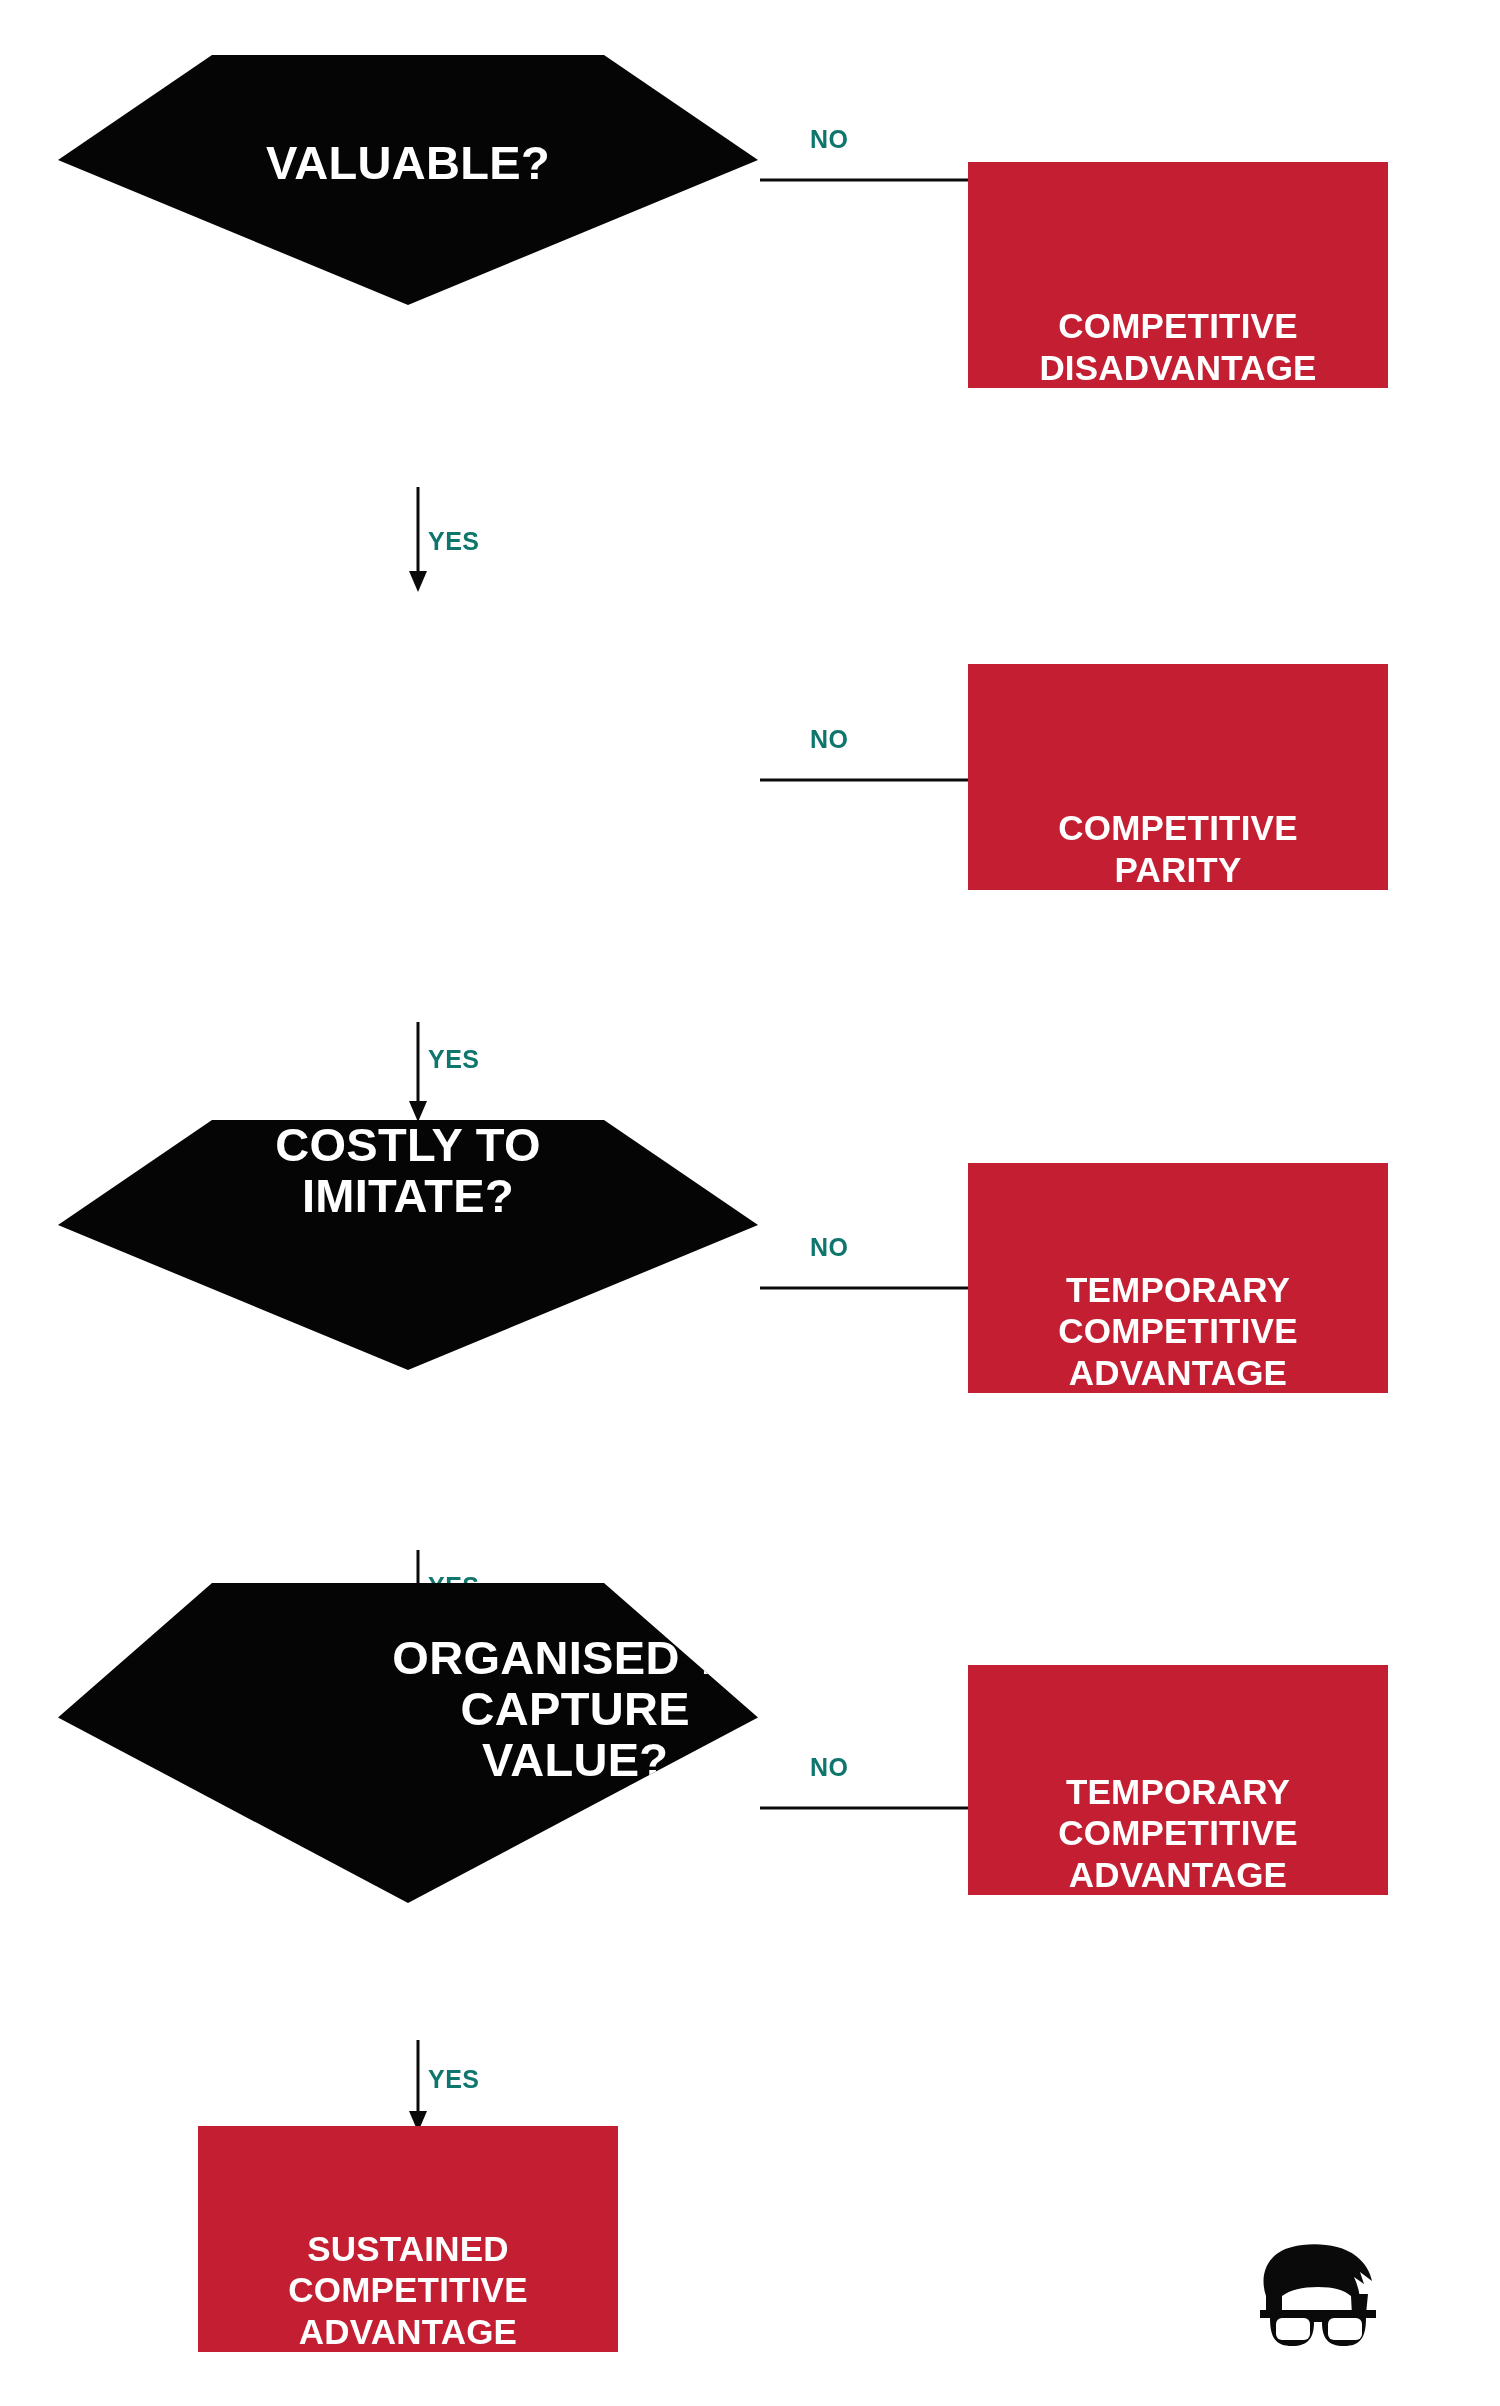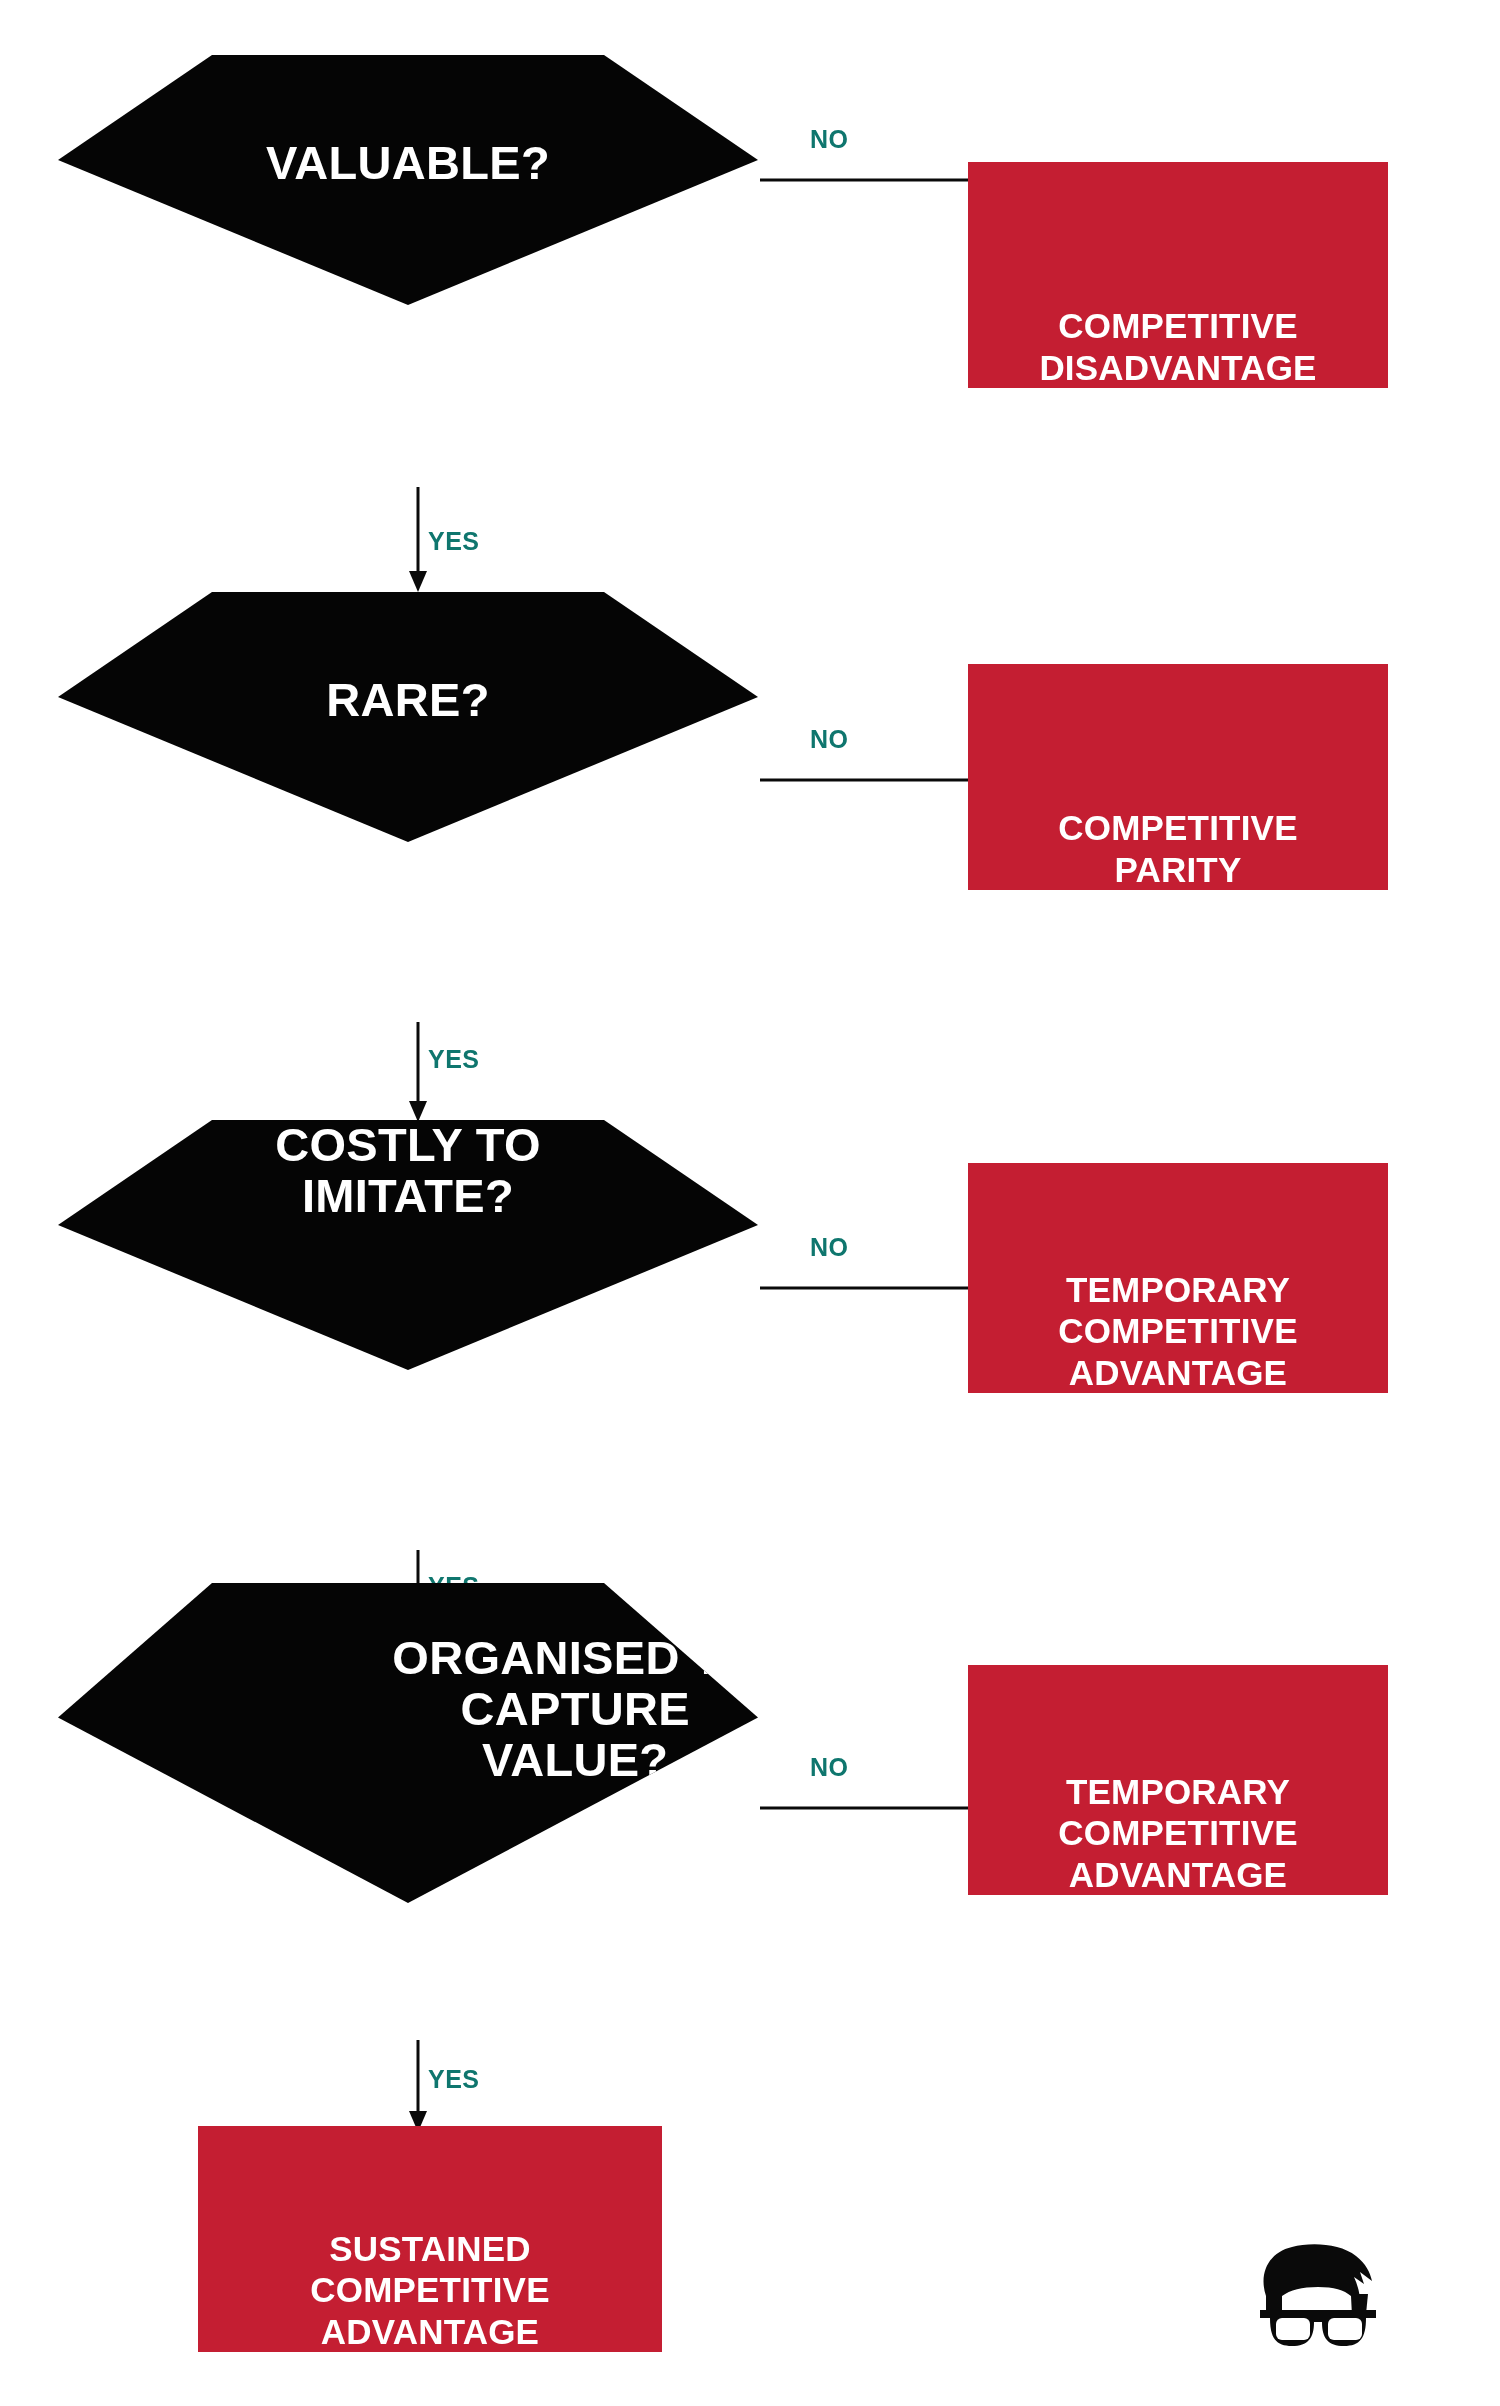--- a/index.html
+++ b/index.html
@@ -104,23 +104,20 @@
   </div>
 
   <div class="connector" style="left:398px; top:487px; width:40px; height:105px;">
     <svg width="40" height="105" viewBox="0 0 40 105">
       <line x1="20" y1="0" x2="20" y2="89" stroke="#0a0a0a" stroke-width="3"></line>
       <polygon points="20,105 11,84 29,84" fill="#0a0a0a"></polygon>
     </svg>
   </div>
   <span class="edge-label" style="left:428px; top:527px;">YES</span>
 
-  <div class="pentagon" style="left:58px; top:592px; width:700px; height:250px;">
-    <span class="pentagon-label" style="font-size:47px; margin-top:83px;">RARE?</span>
-  </div>
 
   <div class="connector" style="left:760px; top:760px; width:230px; height:40px;">
     <svg width="230" height="40" viewBox="0 0 230 40">
       <line x1="0" y1="20" x2="212" y2="20" stroke="#0a0a0a" stroke-width="3"></line>
       <polygon points="230,20 208,11 208,29" fill="#0a0a0a"></polygon>
     </svg>
   </div>
   <span class="edge-label" style="left:810px; top:725px;">NO</span>
 
   <div class="outcome-box" style="left:968px; top:664px; width:420px; height:226px; background:#C41E32;">
@@ -184,21 +181,21 @@
   </div>
 
   <div class="connector" style="left:398px; top:2040px; width:40px; height:92px;">
     <svg width="40" height="92" viewBox="0 0 40 92">
       <line x1="20" y1="0" x2="20" y2="76" stroke="#0a0a0a" stroke-width="3"></line>
       <polygon points="20,92 11,71 29,71" fill="#0a0a0a"></polygon>
     </svg>
   </div>
   <span class="edge-label" style="left:428px; top:2065px;">YES</span>
 
-  <div class="outcome-box" style="left:198px; top:2126px; width:464px; height:226px; background:#C41E32;">
+  <div class="outcome-box" style="left:198px; top:2126px; width:420px; height:226px; background:#C41E32;">
     <span class="outcome-label" style="font-size:35px;">SUSTAINED
 COMPETITIVE
 ADVANTAGE</span>
   </div>
 
   <div class="logo" style="left:1248px; top:2238px; width:140px; height:130px;">
     <svg width="140" height="130" viewBox="0 0 140 130">
 
       <path d="M18 58
                C 10 34, 22 14, 44 9

